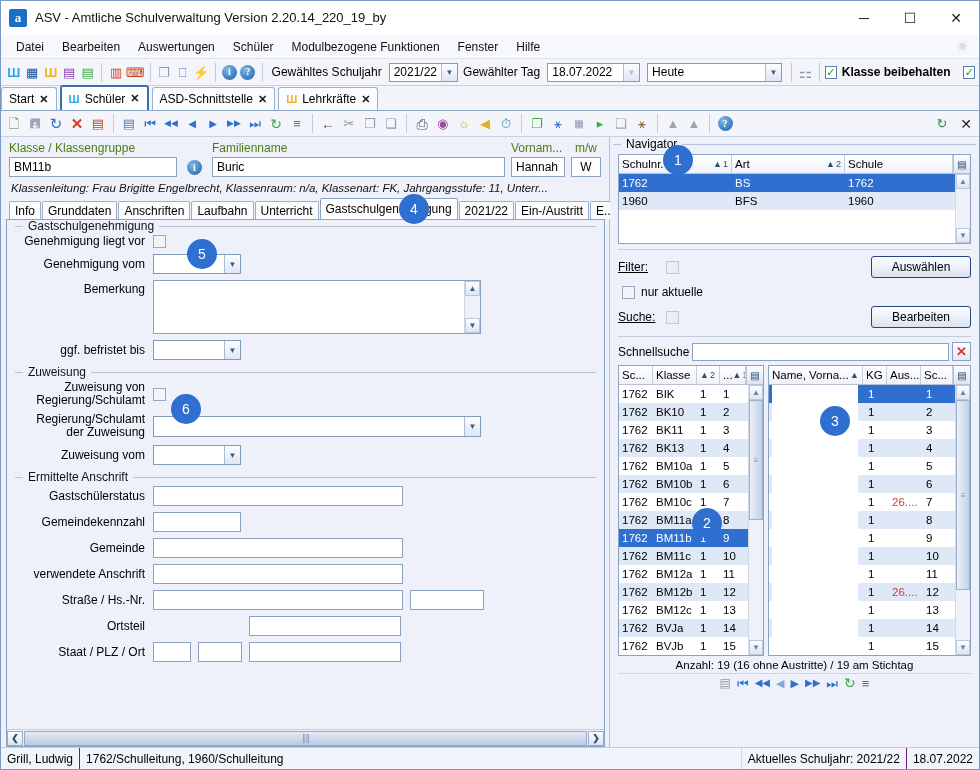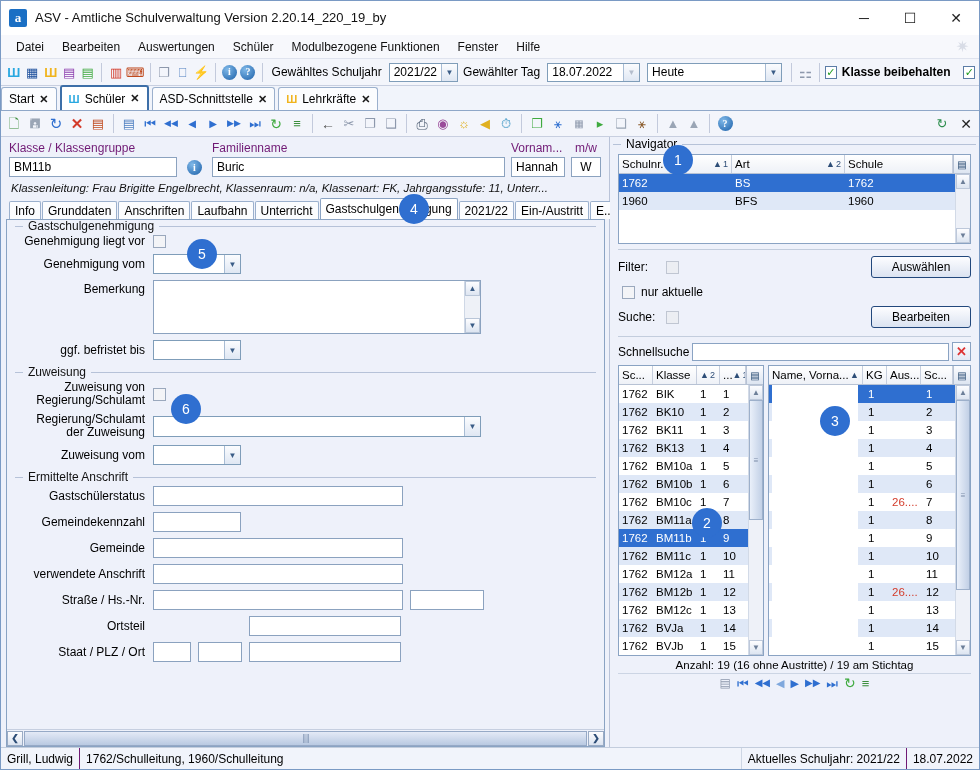--- a/index.html
+++ b/index.html
@@ -178,21 +178,21 @@
     gap: 1px;
     position: relative;
   }
 
   
   .hdr {
     background: #eef1fa;
     padding: 4px 8px 0 8px;
   }
   .hdr-row { display: flex; align-items: flex-end; gap: 6px; }
-  .fld-label { font-size: 12px; color: #701a75; margin-bottom: 2px; display: block; }
+  .fld-label { font-size: 12px; color: #4d7c0f; margin-bottom: 2px; display: block; }
   .inp {
     height: 20px;
     border: 1px solid #8ba2bf;
     background: #fff;
     font-size: 12px;
     padding: 1px 4px;
     display: flex; align-items: center;
   }
   .info-dot {
     width: 15px; height: 15px; border-radius: 50%;
@@ -395,21 +395,21 @@
     border: 1px solid #9db0cb;
     display: flex; align-items: center; justify-content: center;
     color: #7d8ea9; font-size: 8px;
   }
 
   .nav-ctrl-row {
     display: flex; align-items: center;
     margin-top: 6px;
     font-size: 12px;
   }
-  .nav-ctrl-row .lbl { width: 48px; }
+  .nav-ctrl-row .lbl { width: 48px; text-decoration: underline; }
   .btn {
     border: 1px solid #22487c;
     background: linear-gradient(#fdfdff,#dbe3f1);
     border-radius: 3px;
     font-size: 12px;
     padding: 3px 10px;
     min-width: 100px;
     text-align: center;
     margin-left: auto;
   }

